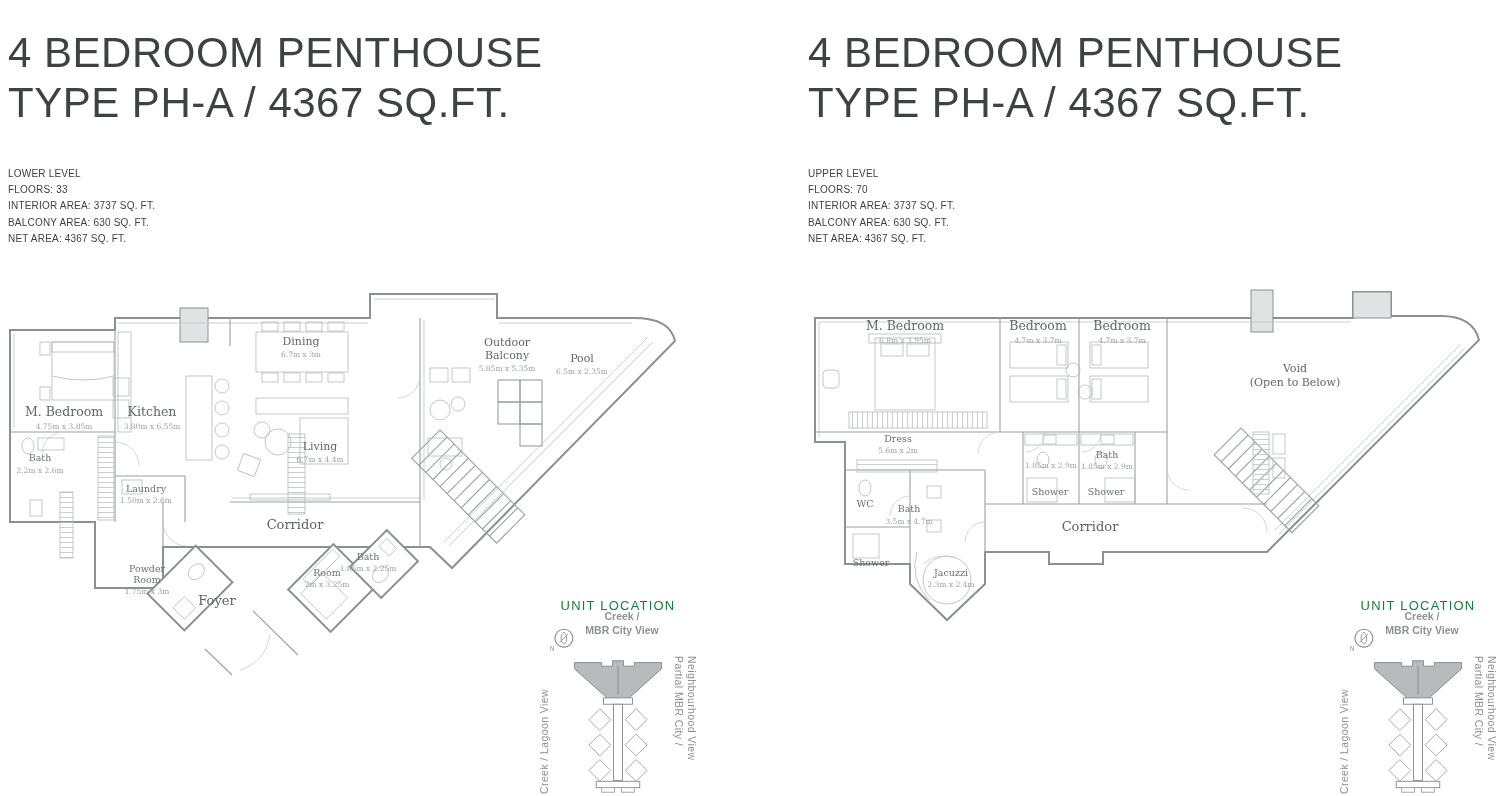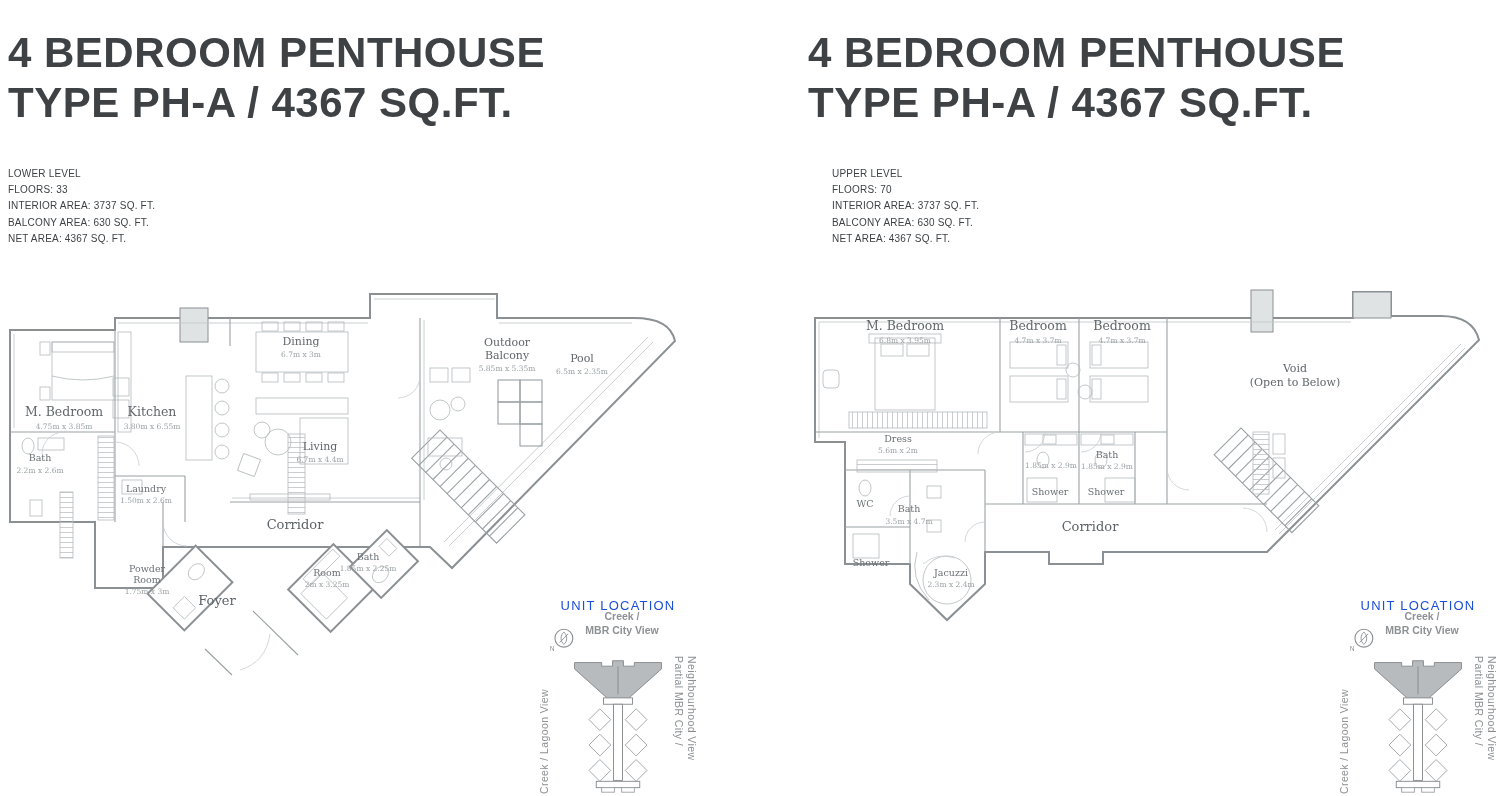--- a/index.html
+++ b/index.html
@@ -1,38 +1,38 @@
 <!DOCTYPE html>
 <html lang="en"><head>
 <meta charset="utf-8">
 <style>
   html,body{margin:0;padding:0;background:#fff;}
   #stage{position:relative;width:1500px;height:796px;background:#ffffff;overflow:hidden;
          font-family:"Liberation Sans",sans-serif;}
   .title{position:absolute;top:28px;font-size:42px;line-height:1.18;letter-spacing:.5px;
-         color:#3e4245;font-weight:700;}
+         color:#3e4245;font-weight:400;}
   .specs{position:absolute;top:166px;font-size:10px;line-height:16.2px;letter-spacing:.2px;color:#3e4245;}
   .plan{position:absolute;}
   
   .wall{fill:none;stroke:#8a9093;stroke-width:2;}
   .wallf{fill:#ffffff;stroke:#8a9093;stroke-width:2;}
   .shaft{fill:#e0e3e4;stroke:#8a9093;stroke-width:1;}
   .iw{stroke:#9aa1a4;stroke-width:1.1;fill:none;}
   .win{stroke:#c4c9cb;stroke-width:.9;fill:none;}
   .fn{stroke:#b3b9bb;stroke-width:.8;fill:none;}
   .arc{stroke:#c8cdcf;stroke-width:.8;fill:none;}
   text.rname{font-family:"DejaVu Serif",serif;font-size:12.5px;fill:#61676b;}
   text.rnamem{font-family:"DejaVu Serif",serif;font-size:11px;fill:#61676b;}
   text.rnames{font-family:"DejaVu Serif",serif;font-size:9.5px;fill:#6b7175;}
   text.rdim{font-family:"DejaVu Serif",serif;font-size:7.5px;fill:#9aa1a4;}
   text.rbig{font-family:"DejaVu Serif",serif;font-size:13px;fill:#5d6367;}
   
   .unit-loc{position:absolute;top:598px;width:160px;height:198px;}
   .ul-title{position:absolute;top:0;left:0;width:160px;text-align:center;font-size:13px;
-            letter-spacing:1.2px;color:#1d4ed8;}
+            letter-spacing:1.2px;color:#15803d;}
   .ul-top{position:absolute;left:38px;top:11px;width:92px;text-align:center;font-size:10.5px;
           line-height:1.35;color:#8d9194;font-weight:bold;}
   .compass{position:absolute;left:8px;top:27px;width:32px;height:34px;}
   .ul-left{position:absolute;left:0px;top:58px;height:138px;writing-mode:vertical-rl;
            transform:rotate(180deg);font-size:10.5px;letter-spacing:.4px;color:#8d9194;}
   .ul-right{position:absolute;right:0px;top:58px;height:140px;writing-mode:vertical-lr;
             font-size:10.5px;letter-spacing:.4px;color:#8d9194;line-height:1.25;}
   .tower{position:absolute;left:30px;top:60px;width:100px;height:136px;}
 </style>
 </head>
@@ -223,21 +223,21 @@
       <text class="rdim" x="327" y="307" text-anchor="middle">2m x 3.25m</text>
       <text class="rnames" x="368" y="280" text-anchor="middle">Bath</text>
       <text class="rdim" x="368" y="291" text-anchor="middle">1.85m x 2.25m</text>
     </g>
   </svg>
 
   <div class="title" style="left:808px">
     <div>4 BEDROOM PENTHOUSE</div>
     <div>TYPE PH-A / 4367 SQ.FT.</div>
   </div>
-  <div class="specs" style="left:832px">
+  <div class="specs" style="left:808px">
     <div>UPPER LEVEL</div>
     <div>FLOORS: 70</div>
     <div>INTERIOR AREA: 3737 SQ. FT.</div>
     <div>BALCONY AREA: 630 SQ. FT.</div>
     <div>NET AREA: 4367 SQ. FT.</div>
   </div>
 
   <svg class="plan" style="left:805px;top:282px" width="690" height="340" viewBox="0 0 690 340">
     <defs>
       <pattern id="hC" width="5" height="5" patternUnits="userSpaceOnUse">

